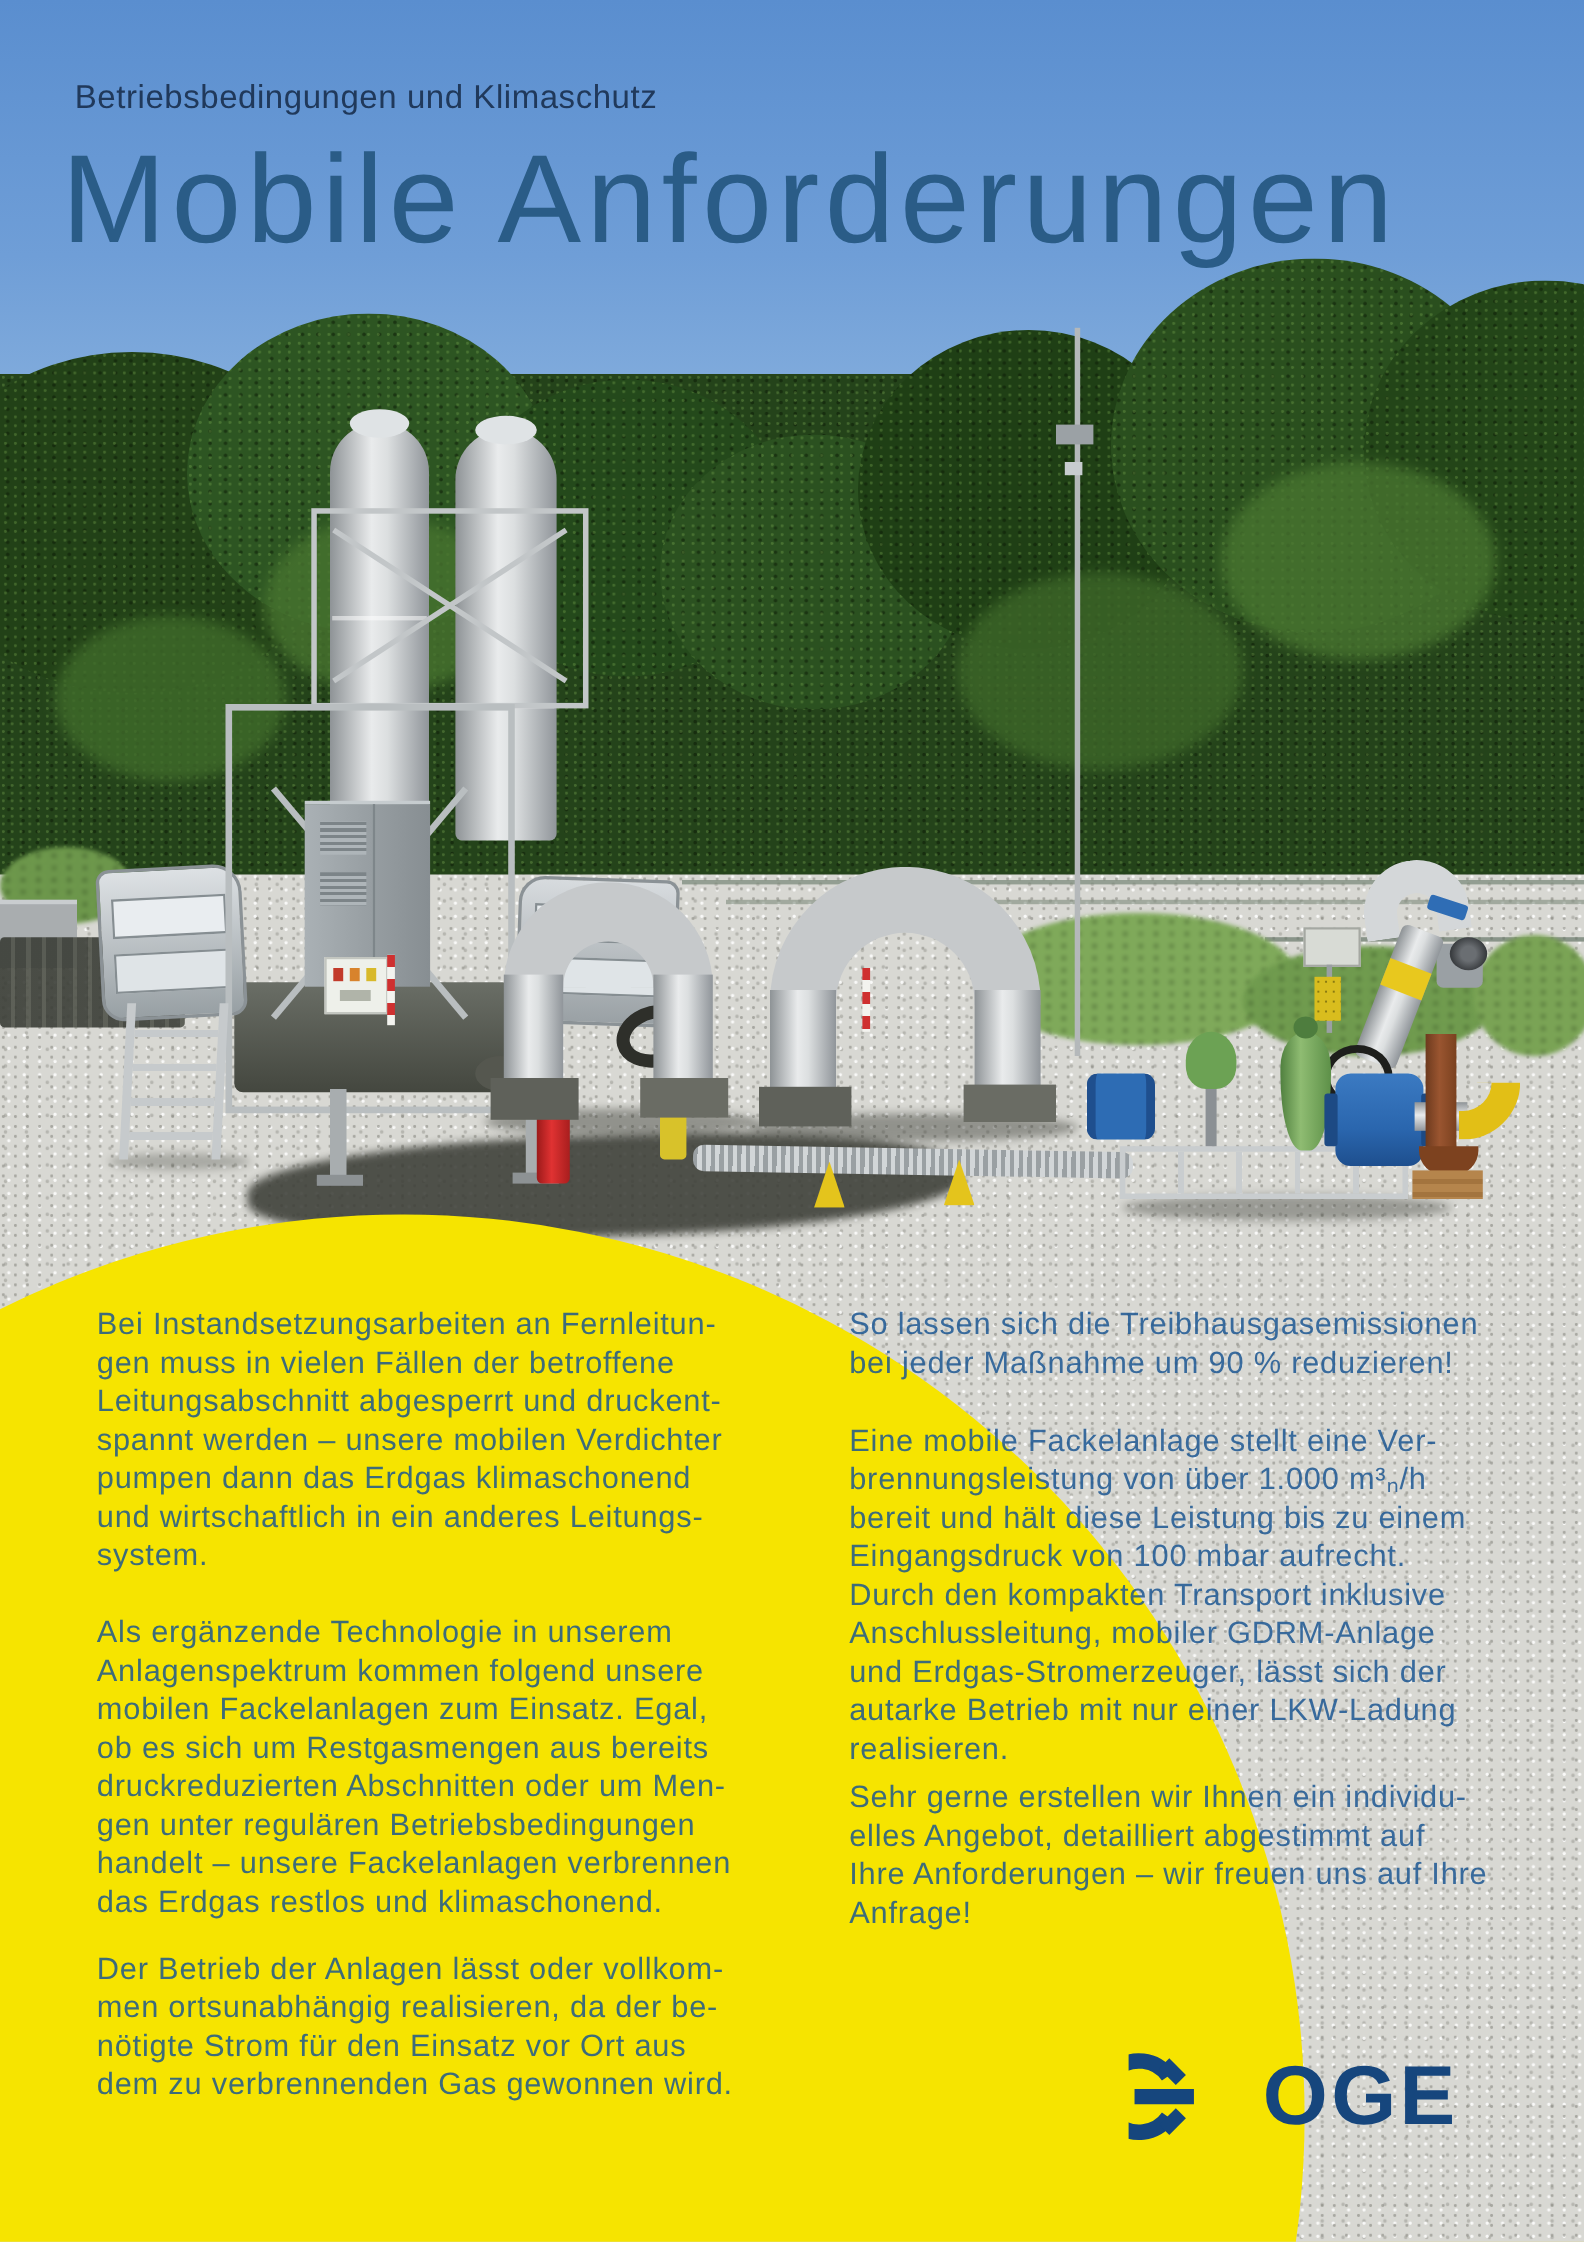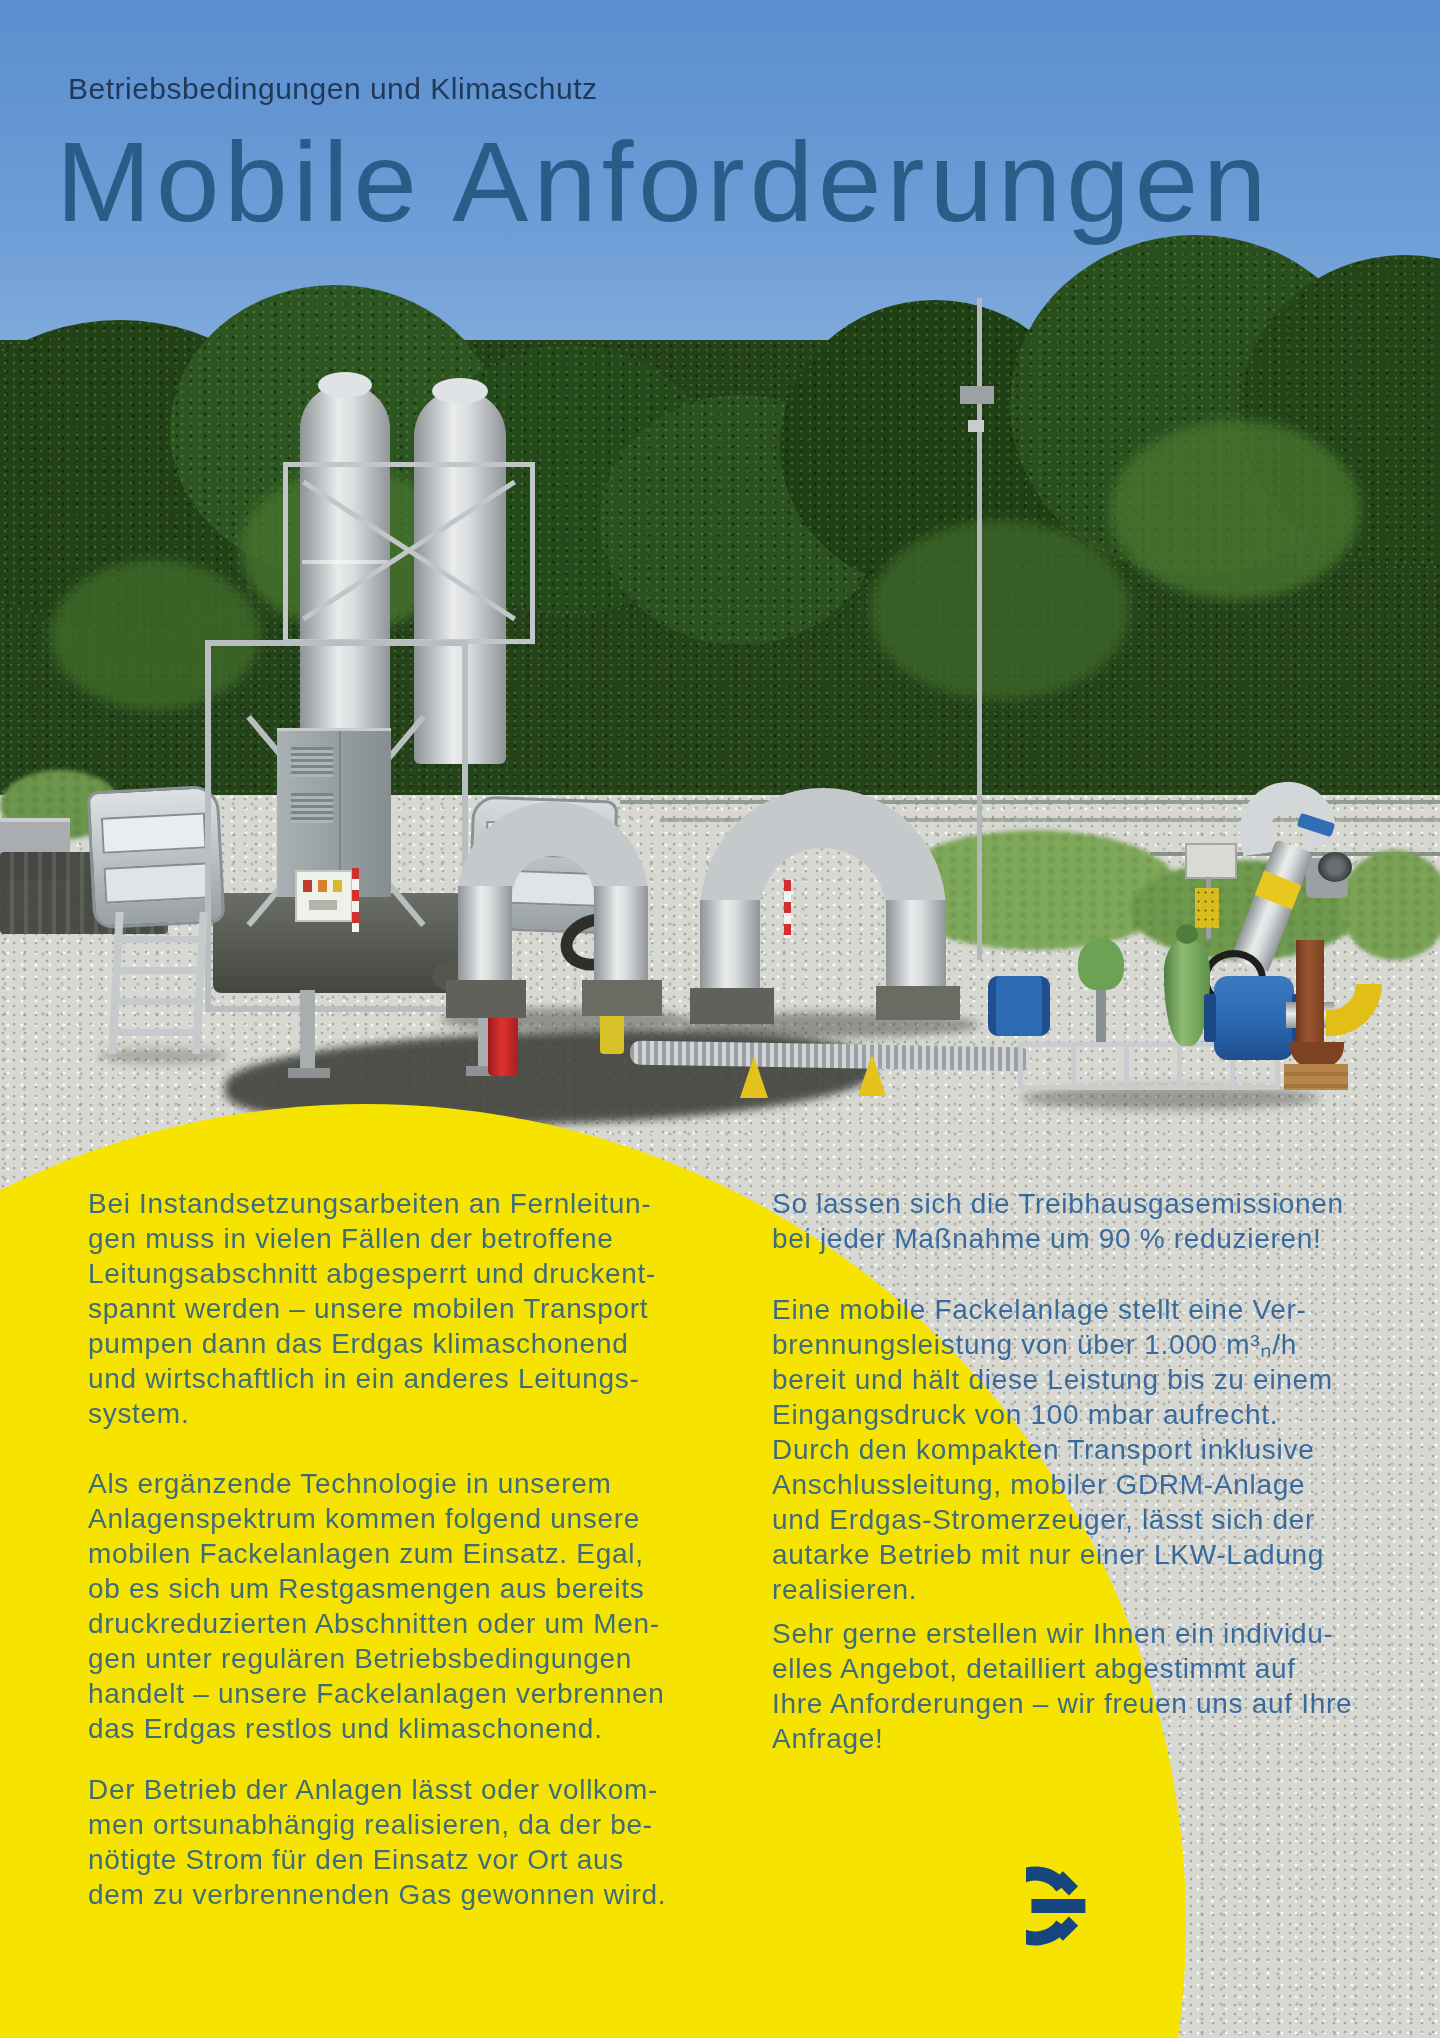--- a/index.html
+++ b/index.html
@@ -184,21 +184,21 @@
 </div>
 
 <div class="abs kicker">Betriebsbedingungen und Klimaschutz</div>
 <div class="abs title">Mobile Anforderungen</div>
 
 <div class="abs yellow-circle"></div>
 
 <div class="abs col" style="left:88px;top:1186px;">Bei Instandsetzungsarbeiten an Fernleitun-
 gen muss in vielen Fällen der betroffene
 Leitungsabschnitt abgesperrt und druckent-
-spannt werden – unsere mobilen Transport
+spannt werden – unsere mobilen Verdichter
 pumpen dann das Erdgas klimaschonend
 und wirtschaftlich in ein anderes Leitungs-
 system.</div>
 <div class="abs col" style="left:88px;top:1466px;">Als ergänzende Technologie in unserem
 Anlagenspektrum kommen folgend unsere
 mobilen Fackelanlagen zum Einsatz. Egal,
 ob es sich um Restgasmengen aus bereits
 druckreduzierten Abschnitten oder um Men-
 gen unter regulären Betriebsbedingungen
 handelt – unsere Fackelanlagen verbrennen
@@ -226,13 +226,14 @@
 
 <div class="abs" style="left:1026px;top:1852px;width:400px;height:110px;">
   <svg width="108" height="108" viewBox="0 0 100 100" style="position:absolute;left:0;top:0;">
     <g stroke="#16467d" fill="none">
       <path d="M 33.4 67.2 A 30 30 0 1 1 33.4 32.8" stroke-width="13"></path>
       <line x1="5" y1="50" x2="55" y2="50" stroke-width="13"></line>
       <line x1="44" y1="36" x2="30" y2="22" stroke-width="12"></line>
       <line x1="44" y1="64" x2="30" y2="78" stroke-width="12"></line>
     </g>
   </svg>
+  <div class="abs logo-text" style="left:122px;top:10px;">OGE</div>
 </div>
 
 </body></html>

